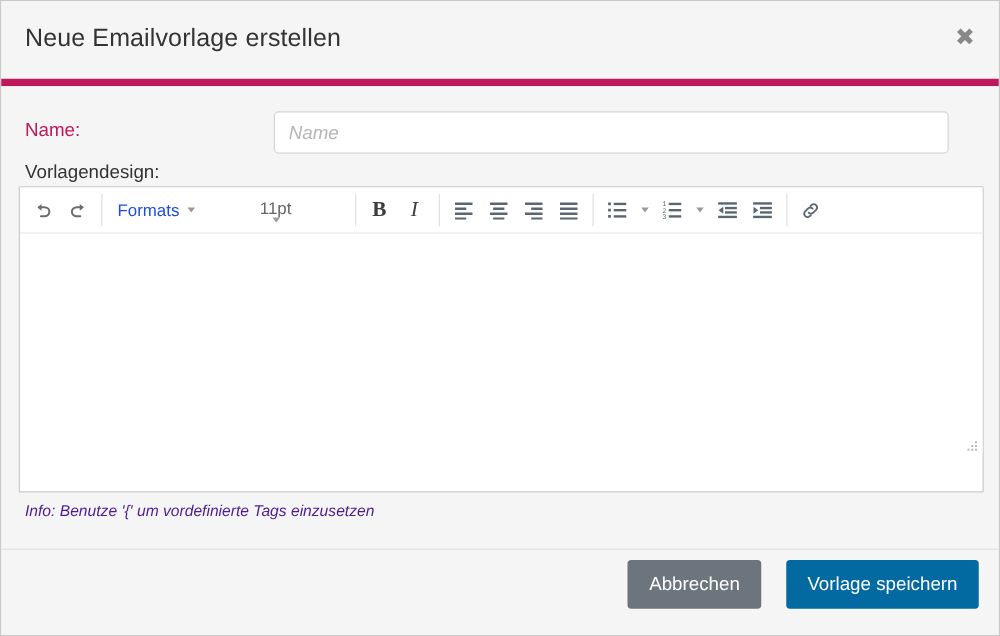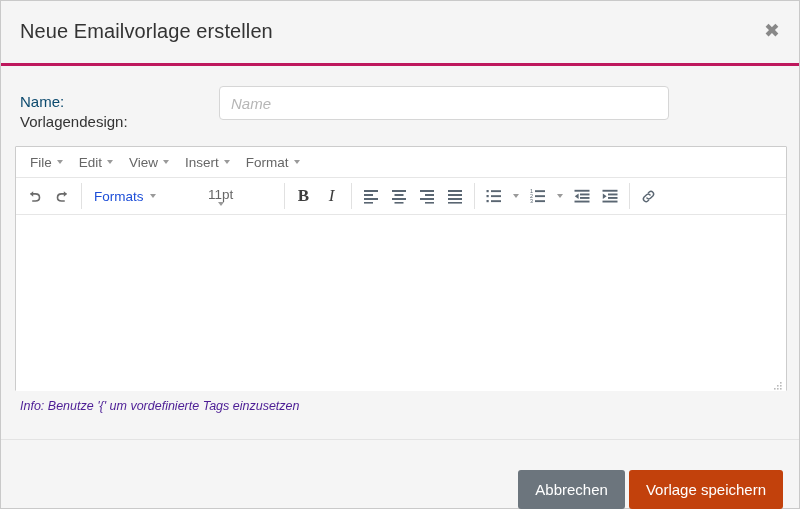--- a/index.html
+++ b/index.html
@@ -25,21 +25,21 @@
     border: 1px solid #c9c9c9;
     display: flex;
     flex-direction: column;
   }
 
   
   .modal-header {
     position: relative;
     height: 62px;
     flex: 0 0 62px;
-    border-bottom: 3px solid #be185d;
+    border-bottom: 6px solid #be185d;
     background: #f5f5f5;
   }
   .modal-title {
     position: absolute;
     left: 19px;
     top: 19px;
     font-size: 20px;
     color: #333333;
     font-weight: normal;
     letter-spacing: 0.1px;
@@ -71,47 +71,47 @@
     left: 19px;
     top: 20px;
     right: 16px;
     height: 34px;
   }
   .field-label {
     position: absolute;
     left: 0;
     top: 7px;
     font-size: 15px;
-    color: #0c4a6e;
+    color: #be185d;
   }
   .name-input {
     position: absolute;
     left: 199px;
     top: 0;
-    width: 450px;
+    width: 540px;
     height: 34px;
     box-sizing: border-box;
     border: 1px solid #d6d6d6;
     border-radius: 4px;
     background: #ffffff;
     font-size: 15px;
     color: #555555;
     padding: 0 11px;
     outline: none;
     font-family: "Liberation Sans", sans-serif;
   }
   .name-input::placeholder {
     color: #b6b6b6;
     font-style: italic;
   }
 
   .design-label {
     position: absolute;
     left: 19px;
-    top: 47px;
+    top: 60px;
     font-size: 15px;
     color: #333333;
   }
 
   
   .editor {
     position: absolute;
     left: 14px;
     top: 80px;
     width: 772px;
@@ -239,36 +239,36 @@
 
   
   .modal-footer {
     flex: 0 0 68px;
     position: relative;
     background: #f5f5f5;
   }
   .btn-group {
     position: absolute;
     right: 16px;
-    top: 30px;
-    display: flex;
-    gap: 4px;
+    top: 8px;
+    display: flex;
+    gap: 20px;
   }
   .btn {
     border: none;
     font-size: 15px;
     color: #ffffff;
     padding: 0 17px;
     height: 39px;
     border-radius: 3px;
     cursor: pointer;
     font-family: "Liberation Sans", sans-serif;
   }
   .btn-cancel { background: #6c757d; }
-  .btn-save   { background: #c2410c; }
+  .btn-save   { background: #0369a1; }
 </style>
 </head>
 <body>
 
 <div class="modal">
 
   <div class="modal-header">
     <div class="modal-title">Neue Emailvorlage erstellen</div>
     <div class="close-btn">✖</div>
   </div>
@@ -277,42 +277,20 @@
 
     <div class="field-row">
       <div class="field-label">Name:</div>
       <input class="name-input" type="text" placeholder="Name" style="">
     </div>
 
     <div class="design-label">Vorlagendesign:</div>
 
     <div class="editor">
 
-      <div class="mce-menubar">
-        <div class="mce-menu-item">
-          <span>File</span>
-          <span class="caret"></span>
-        </div>
-        <div class="mce-menu-item">
-          <span>Edit</span>
-          <span class="caret"></span>
-        </div>
-        <div class="mce-menu-item">
-          <span>View</span>
-          <span class="caret"></span>
-        </div>
-        <div class="mce-menu-item">
-          <span>Insert</span>
-          <span class="caret"></span>
-        </div>
-        <div class="mce-menu-item">
-          <span>Format</span>
-          <span class="caret"></span>
-        </div>
-      </div>
 
       <div class="mce-toolbar">
 
         <div class="tb-btn">
           <svg width="17" height="17" viewBox="0 0 18 18">
             <path d="M5.5 6.2H10c2.5 0 4.3 1.6 4.3 3.8 0 2.2-1.8 3.8-4.3 3.8H7.2" fill="none" stroke="#6b6b6b" stroke-width="1.7" stroke-linecap="round"></path>
             <path d="M7.6 3.4 4.2 6.3l3.4 2.9z" fill="#6b6b6b"></path>
           </svg>
         </div>
         <div class="tb-btn">

